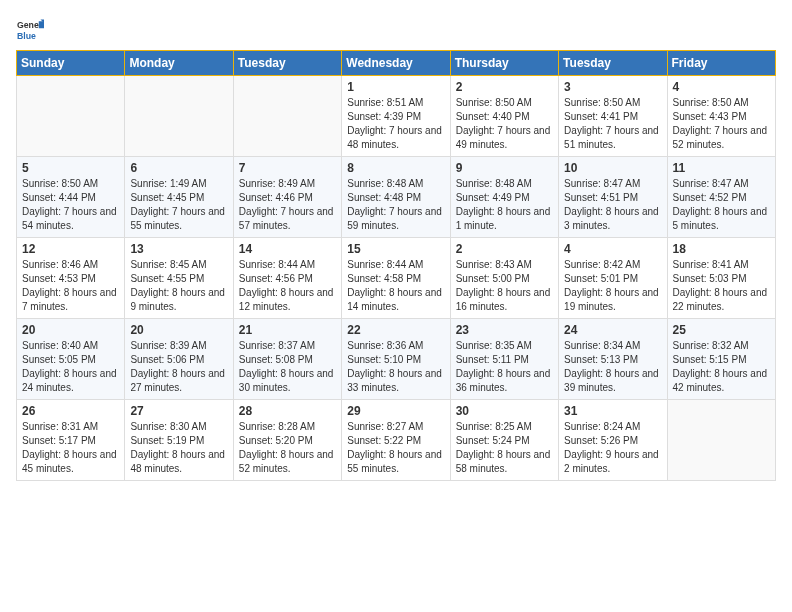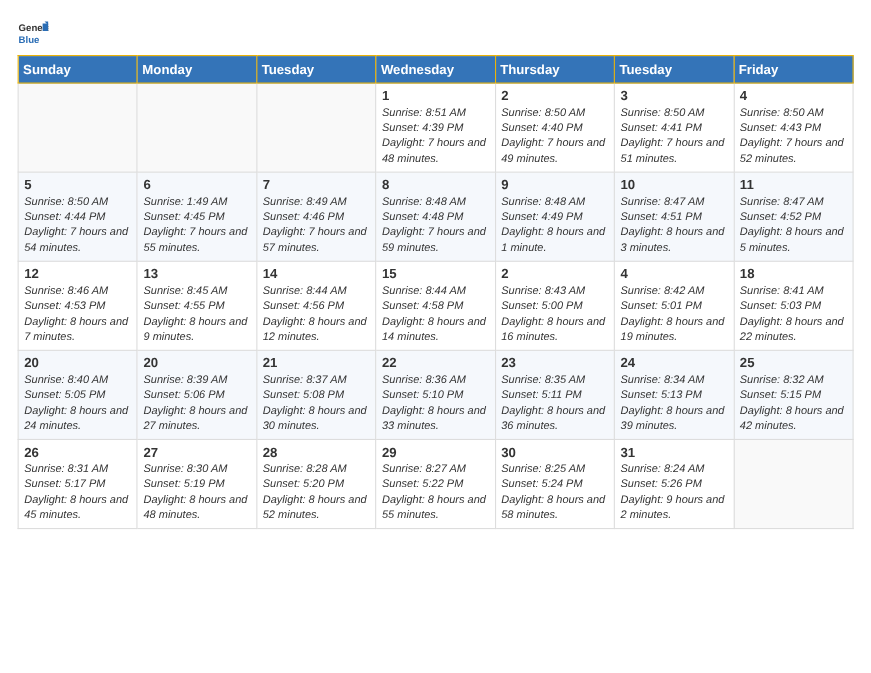--- a/index.html
+++ b/index.html
@@ -75,21 +75,20 @@
     }
     .day-num {
       font-weight: bold;
       font-size: 12px;
       margin-bottom: 2px;
     }
     .day-info {
       font-size: 10px;
       color: #333;
       line-height: 1.4;
-      font-style: italic;
     }
   </style>
 </head>
 <body>
 
 <div class="container">
   <div class="header-row">
     <div class="logo">
       <svg class="logo-icon" viewBox="0 0 32 32" xmlns="http://www.w3.org/2000/svg">
         <text x="1" y="14" font-size="10" font-weight="bold" fill="#333" font-family="Arial">General</text>

